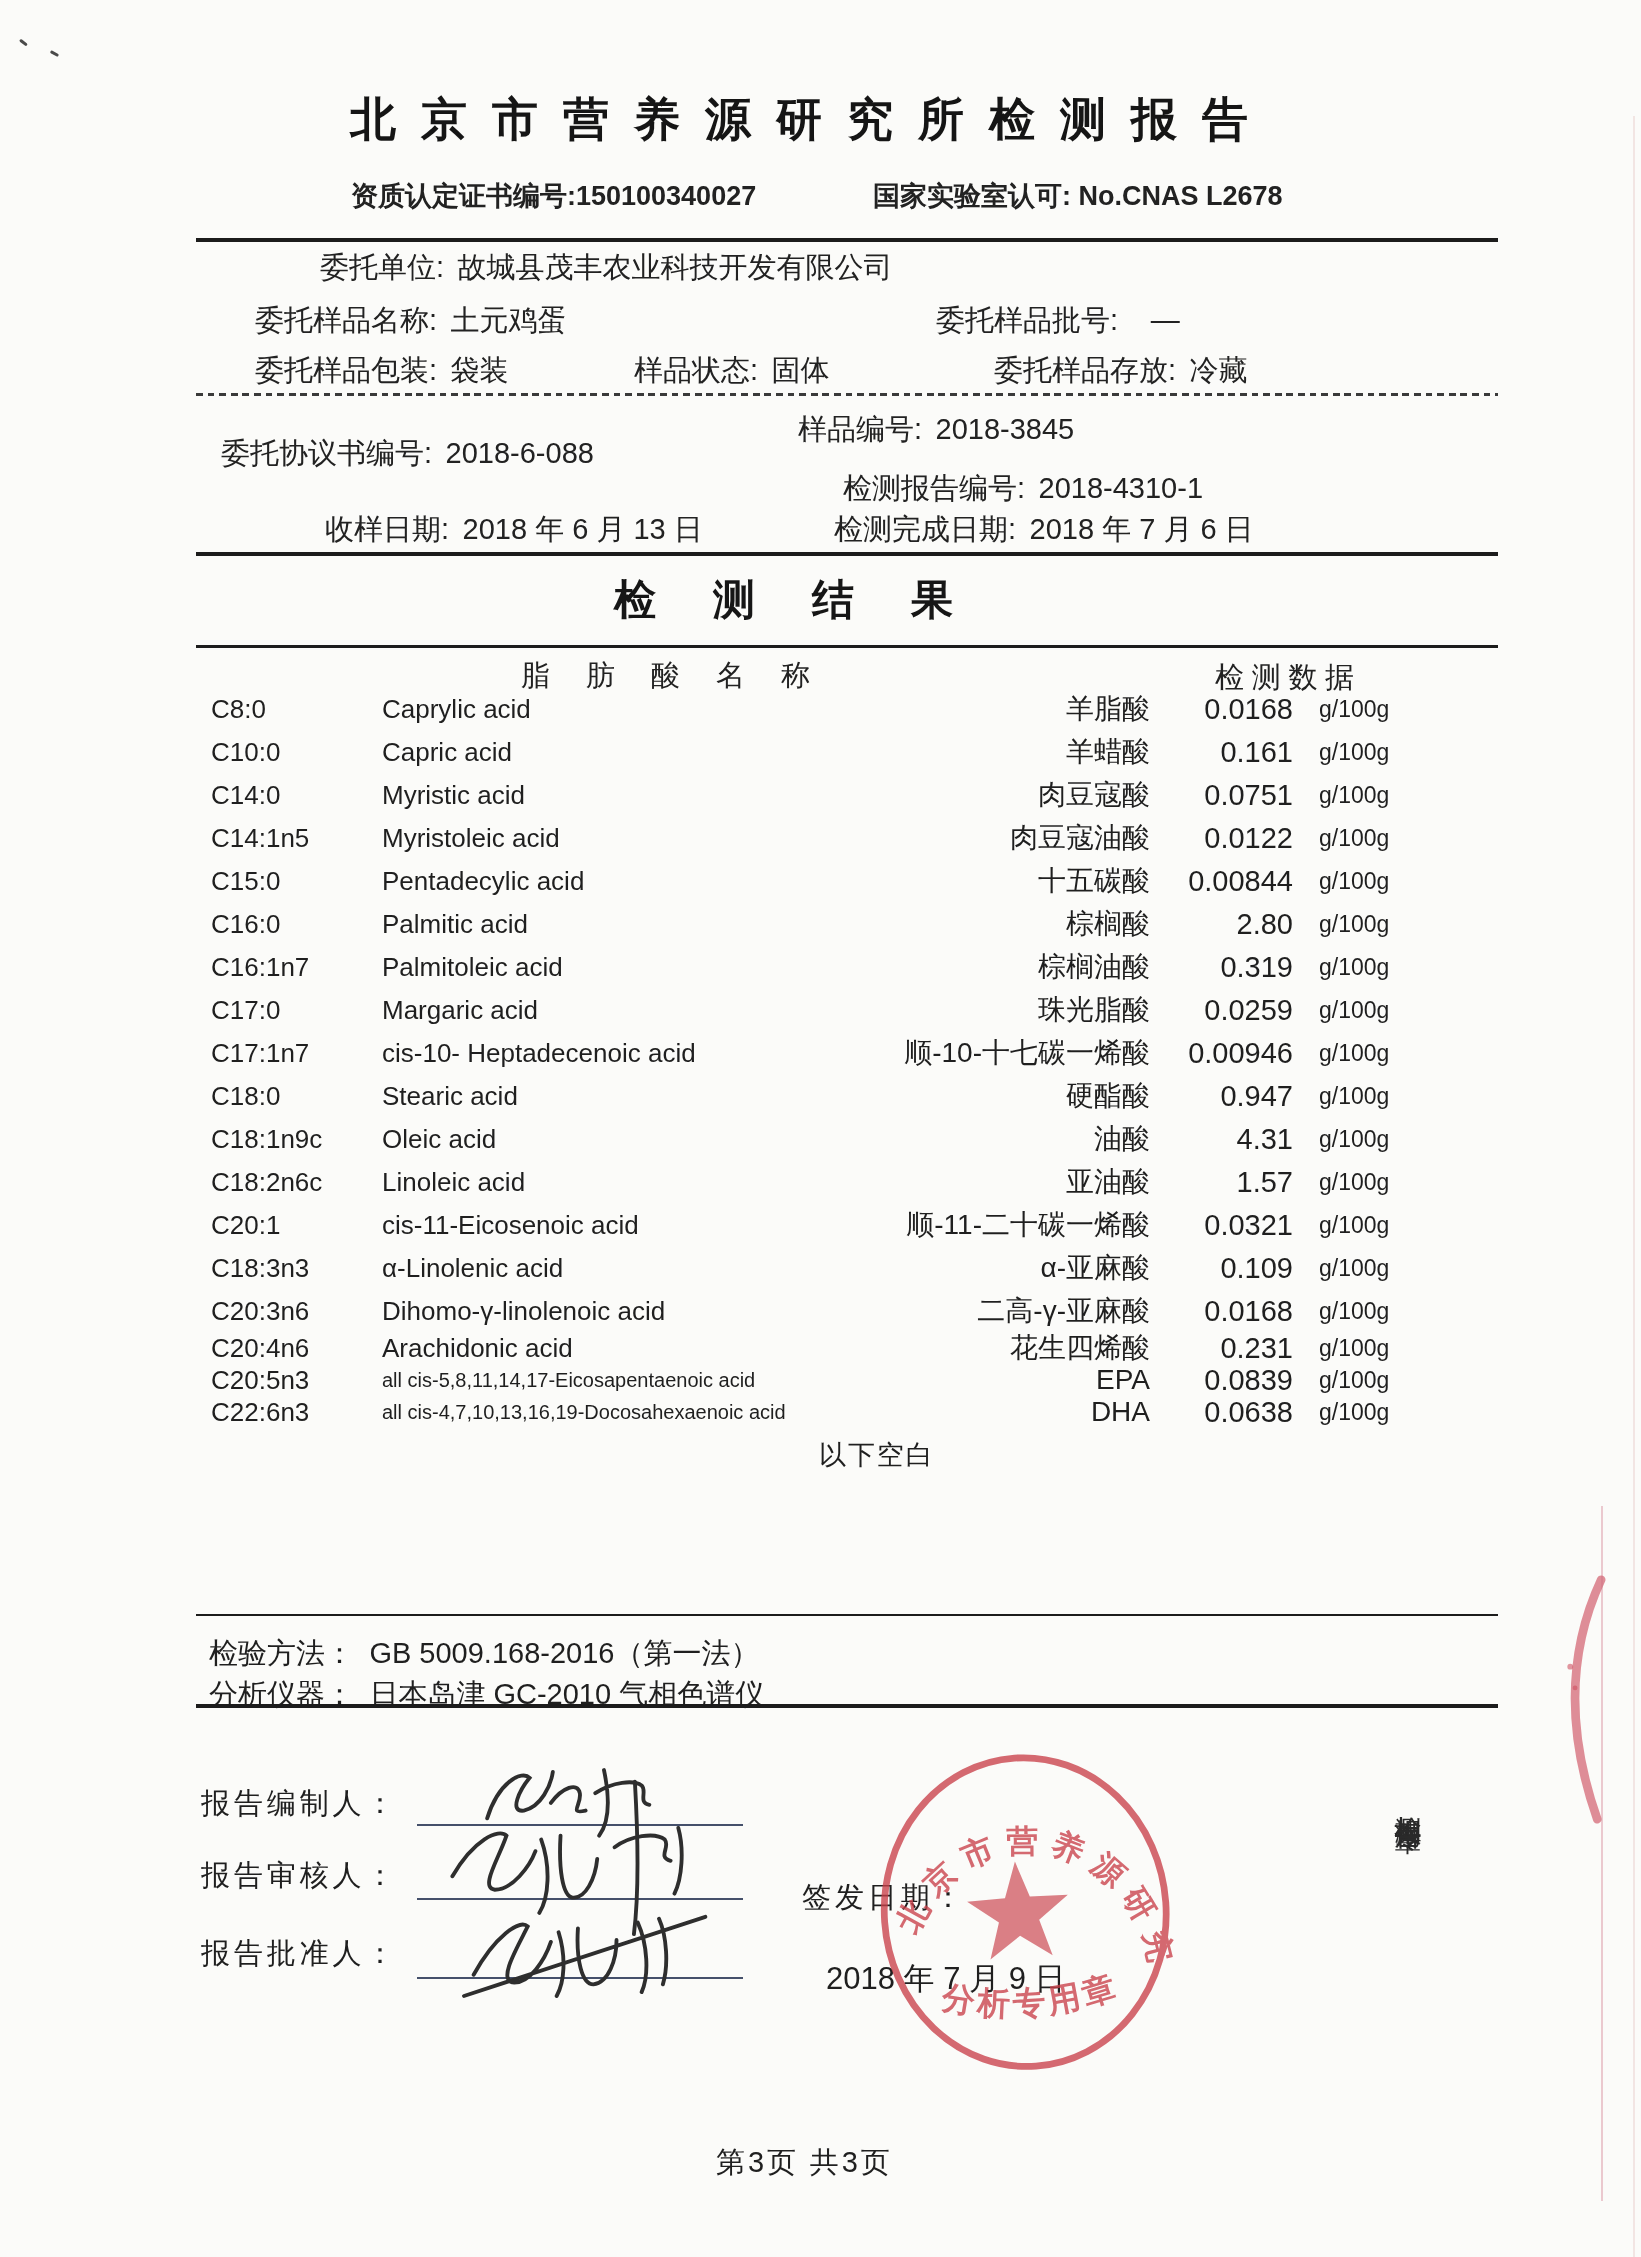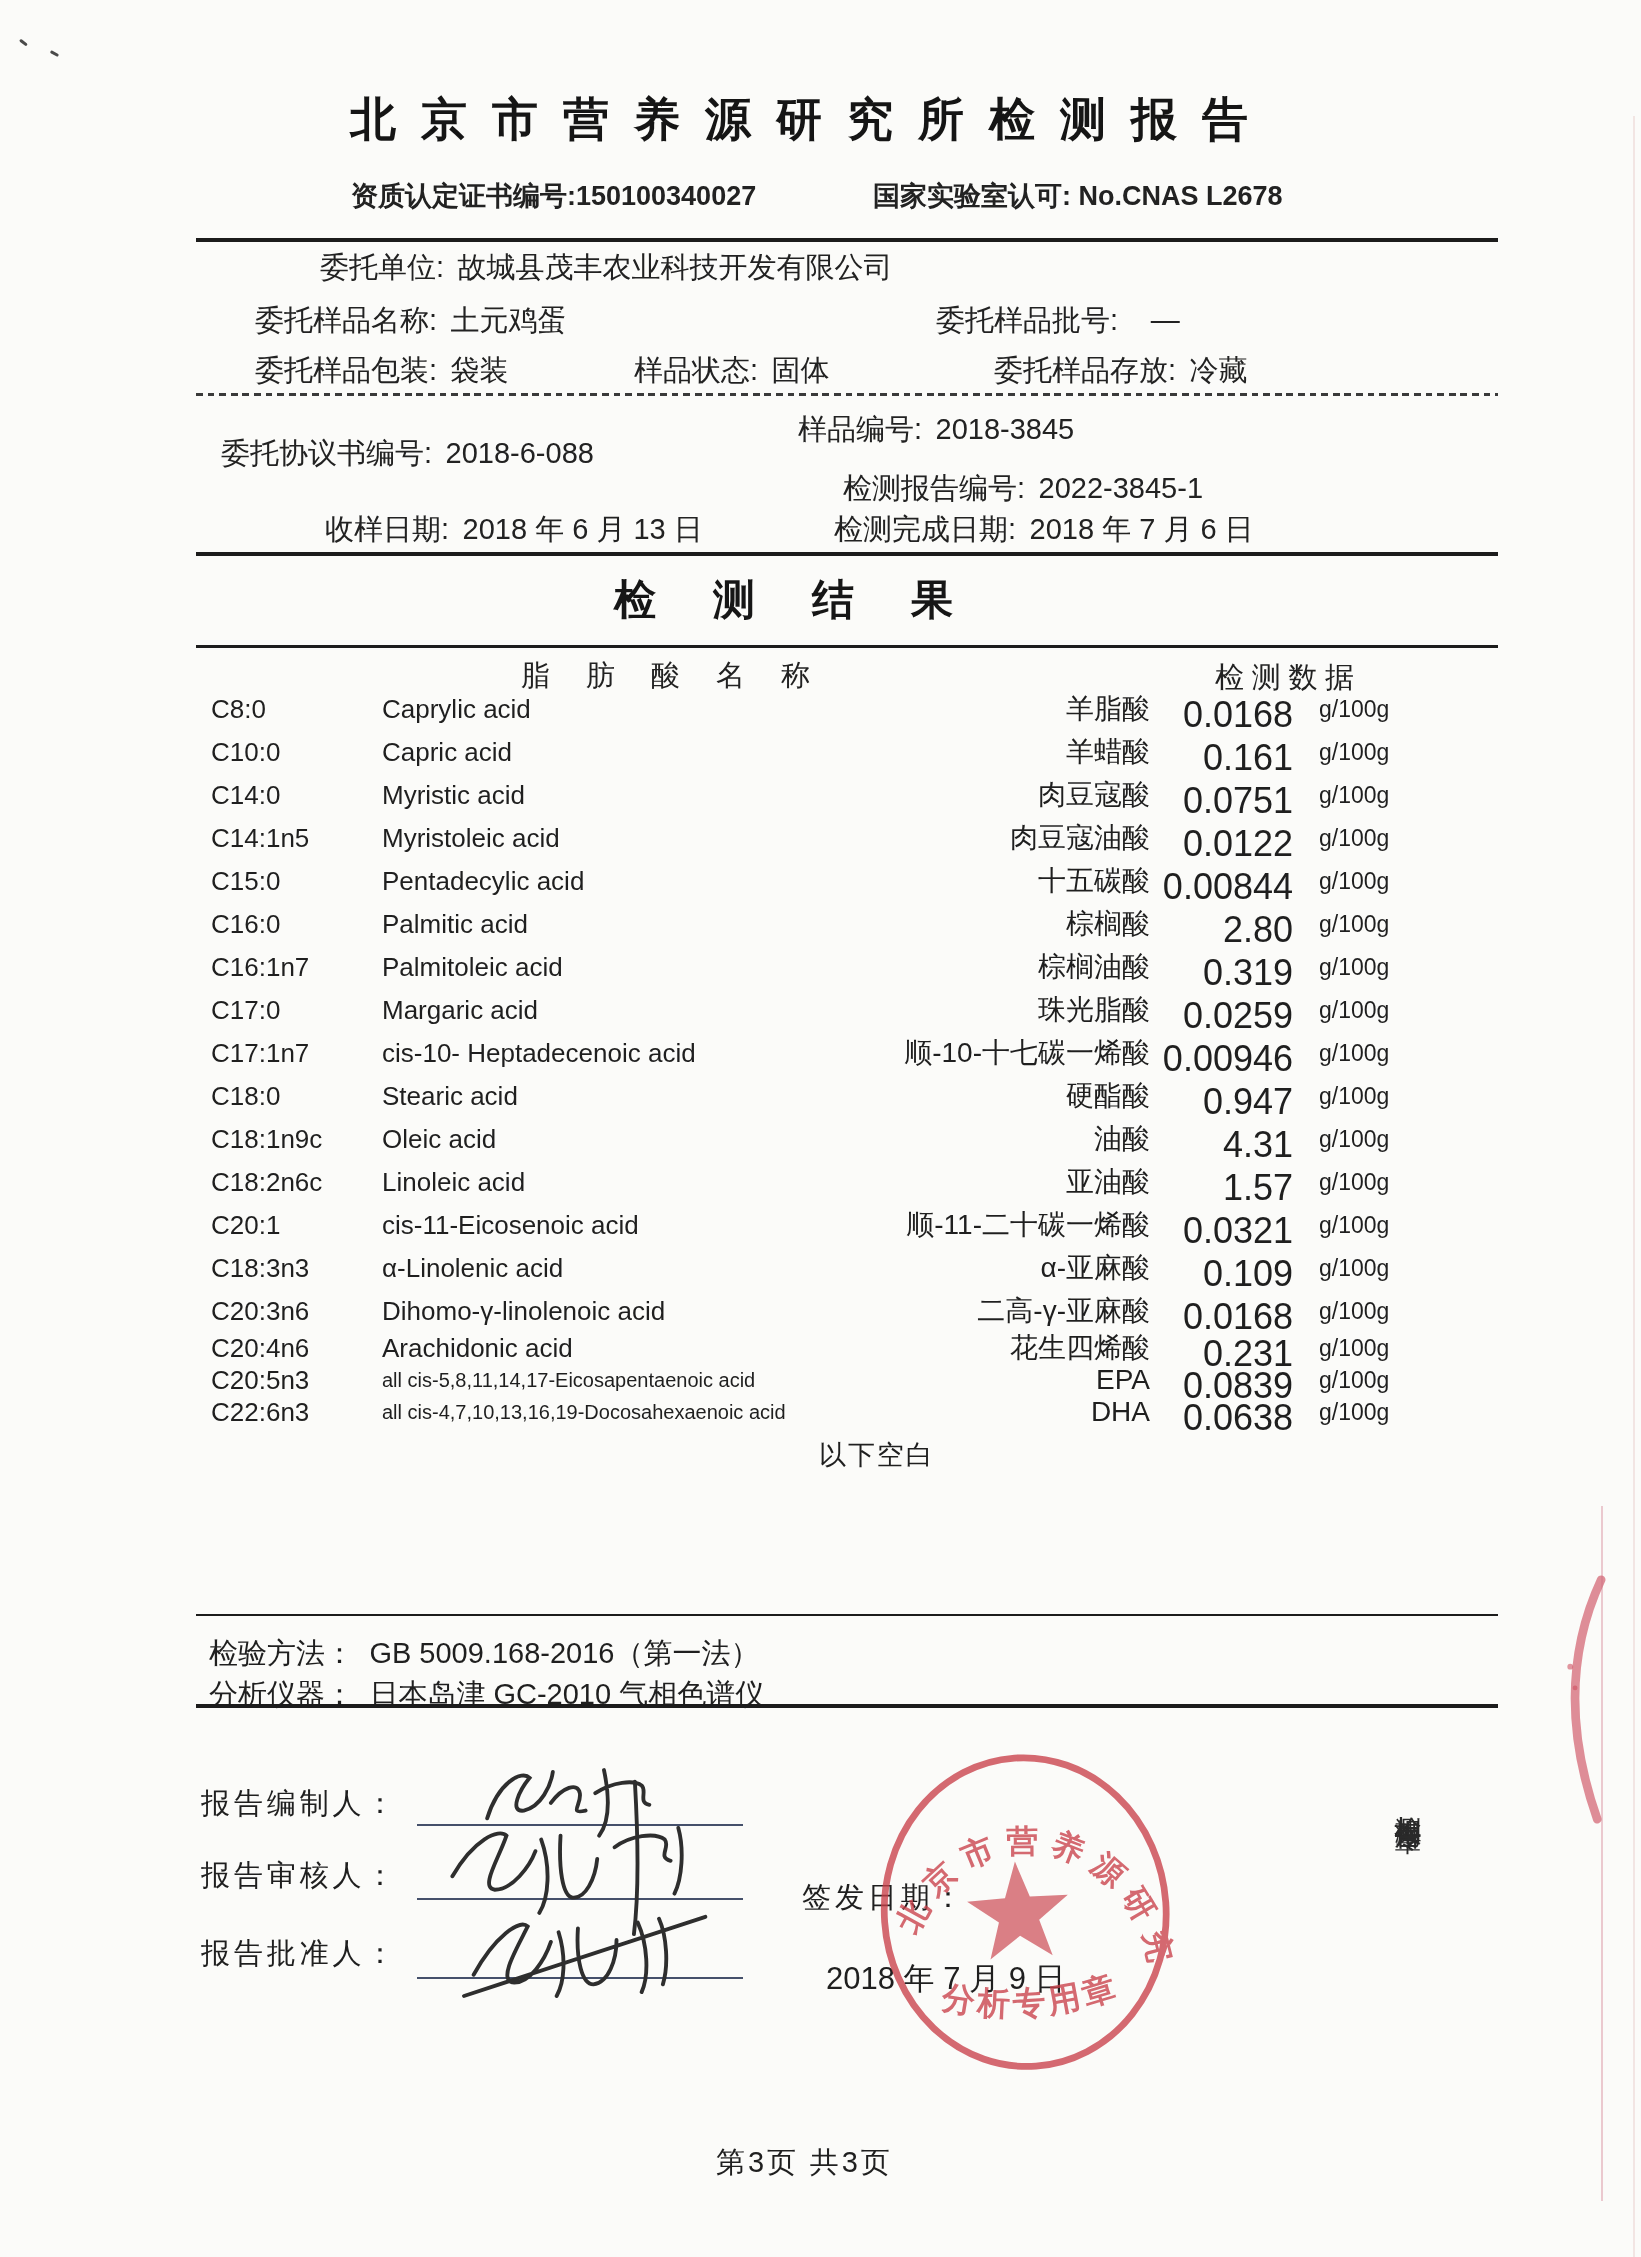--- a/index.html
+++ b/index.html
@@ -16,21 +16,21 @@
   .section-title{font-size:42px;font-weight:bold;letter-spacing:57px;white-space:nowrap;color:#161616;}
   .tbl-head{font-size:29px;white-space:nowrap;color:#222;}
   #rows{left:126px;top:687px;width:1294px;}
   .trow{position:relative;height:43px;}
   .trow.tight{height:32px;}
   .trow span{position:absolute;top:50%;transform:translateY(-50%);white-space:nowrap;}
   .c-code{left:85px;font-size:26px;}
   .c-en{left:256px;font-size:26px;}
   .small-en .c-en{font-size:20px;}
   .c-cn{right:270px;font-size:28px;}
-  .c-val{right:127px;font-size:36px;margin-top:6px;}
+  .c-val{right:127px;font-size:29px;}
   .c-unit{left:1193px;font-size:23px;}
   .endnote{font-size:27px;letter-spacing:1.9px;text-align:center;}
   .method{font-size:29px;white-space:nowrap;}
   .method .lbl{margin-right:15.4px;}
   .signlbl{font-size:29px;letter-spacing:3.9px;white-space:nowrap;font-family:Liberation Serif, serif;}
   .sigline{position:absolute;height:1.9px;background:#45506b;left:417px;width:326px;}
   .issue-date{font-size:31px;white-space:nowrap;}
   .side-stamp{writing-mode:vertical-rl;font-size:27px;letter-spacing:1.9px;color:#2a2a2a;}
   .pgfoot{font-size:29px;letter-spacing:2.9px;white-space:nowrap;}
   .speck{position:absolute;background:#4a4a4a;width:8.7px;height:2.9px;border-radius:1.9px;}
@@ -68,21 +68,21 @@
 </div>
 <div class="abs dashed" style="top:393px"></div>
 
 <div class="abs info" style="left:798px;top:410px">
   <span class="lbl">样品编号:</span><span>2018-3845</span>
 </div>
 <div class="abs info" style="left:221px;top:434px">
   <span class="lbl">委托协议书编号:</span><span>2018-6-088</span>
 </div>
 <div class="abs info" style="left:843px;top:469px">
-  <span class="lbl">检测报告编号:</span><span>2022-3845-1</span>
+  <span class="lbl">检测报告编号:</span><span>2018-4310-1</span>
 </div>
 <div class="abs info" style="left:325px;top:510px">
   <span class="lbl">收样日期:</span><span>2018 年 6 月 13 日</span>
 </div>
 <div class="abs info" style="left:834px;top:510px">
   <span class="lbl">检测完成日期:</span><span>2018 年 7 月 6 日</span>
 </div>
 <div class="abs rule" style="top:552px;height:3.9px"></div>
 
 <div class="abs section-title" style="left:614px;top:572px">检测结果</div>

